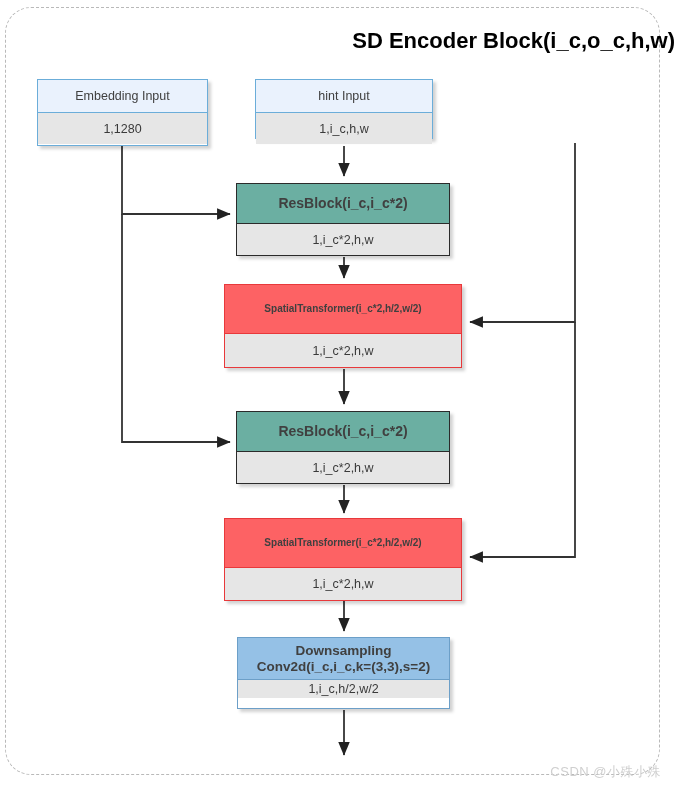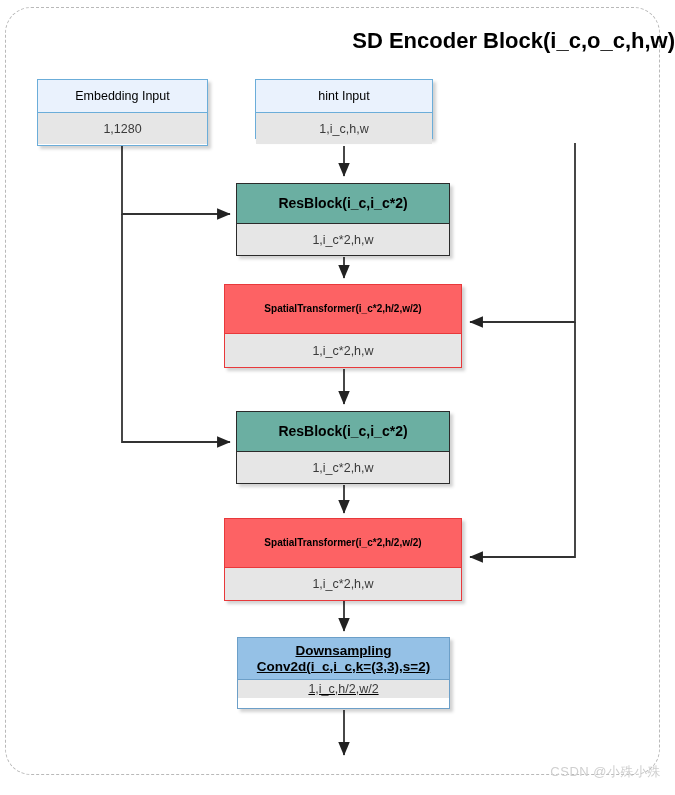--- a/index.html
+++ b/index.html
@@ -45,21 +45,21 @@
     box-sizing: border-box;
     box-shadow: 3px 3px 3px rgba(0,0,0,0.18);
   }
   .node .head {
     box-sizing: border-box;
     display: flex;
     align-items: center;
     justify-content: center;
     text-align: center;
     font-weight: bold;
-    color: #000000;
+    color: #404040;
     line-height: 1.15;
   }
   .node .body {
     box-sizing: border-box;
     display: flex;
     align-items: center;
     justify-content: center;
     text-align: center;
     background: #e6e6e6;
     color: #3a3a3a;
@@ -101,21 +101,20 @@
     border-bottom: 1.6px solid #e8393b;
     font-size: 10px;
   }
   .node.spat .body {
     font-size: 12.5px;
   }
 
   
   .node.down {
     border: 1.6px solid #6c9fc8;
-    text-decoration: underline;
   }
   .node.down .head {
     background: #95c1e6;
     border-bottom: 1.6px solid #6c9fc8;
     font-size: 13.5px;
   }
   .node.down .body {
     font-size: 12.5px;
   }
 

